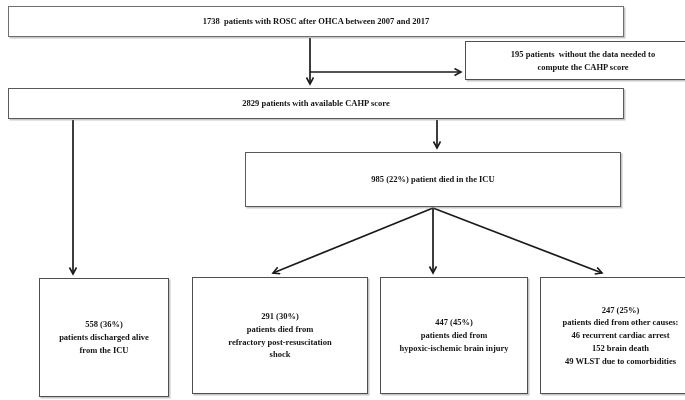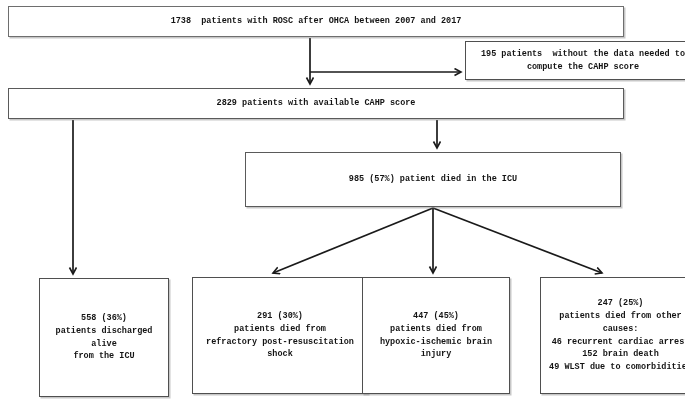--- a/index.html
+++ b/index.html
@@ -6,21 +6,21 @@
   html, body {
     margin: 0;
     padding: 0;
     background: #ffffff;
   }
   .canvas {
     position: relative;
     width: 685px;
     height: 400px;
     background: #ffffff;
-    font-family: Liberation Mono, monospace;
+    font-family: Liberation Serif, serif;
     overflow: hidden;
   }
   .arrow-layer {
     position: absolute;
     left: 0;
     top: 0;
     width: 685px;
     height: 400px;
     pointer-events: none;
   }
@@ -40,21 +40,21 @@
     line-height: 1.5;
     white-space: pre-wrap;
     padding: 2px 6px;
   }
   .box-rosc       { left: 8px;   top: 6px;   width: 616px; height: 31px;  border-color: #6e6e6e; }
   .box-no-cahp    { left: 465px; top: 41px;  width: 236px; height: 39px;  }
   .box-cahp       { left: 8px;   top: 88px;  width: 616px; height: 31px;  border-color: #5a5a5a; }
   .box-died-icu   { left: 245px; top: 152px; width: 376px; height: 55px;  border-color: #5a5a5a; }
   .box-discharged { left: 2px;   top: 278px; width: 130px; height: 119px; margin-left: 37px; }
   .box-shock      { left: 192px; top: 277px; width: 176px; height: 117px; }
-  .box-brain      { left: 362px; top: 277px; width: 148px; height: 117px; }
+  .box-brain      { left: 380px; top: 277px; width: 148px; height: 117px; }
   .box-other      { left: 540px; top: 277px; width: 161px; height: 117px; }
 </style>
 </head>
 <body>
 
 <div class="canvas">
 
   <svg class="arrow-layer" width="685" height="400" viewBox="0 0 685 400" xmlns="http://www.w3.org/2000/svg">
     <defs>
       <marker id="vhead" markerUnits="userSpaceOnUse" markerWidth="11" markerHeight="11" refX="7" refY="4" orient="auto">
@@ -70,21 +70,21 @@
     <line x1="433" y1="208" x2="602" y2="273" stroke="#1a1a1a" stroke-width="1.7" marker-end="url(#vhead)"></line>
   </svg>
 
   <div class="box box-rosc">1738  patients with ROSC after OHCA between 2007 and 2017</div>
 
   <div class="box box-no-cahp">195 patients  without the data needed to
 compute the CAHP score</div>
 
   <div class="box box-cahp">2829 patients with available CAHP score</div>
 
-  <div class="box box-died-icu">985 (57%) patient died in the ICU</div>
+  <div class="box box-died-icu">985 (22%) patient died in the ICU</div>
 
   <div class="box box-discharged">558 (36%)
 patients discharged alive
 from the ICU</div>
 
   <div class="box box-shock">291 (30%)
 patients died from
 refractory post-resuscitation
 shock</div>
 

